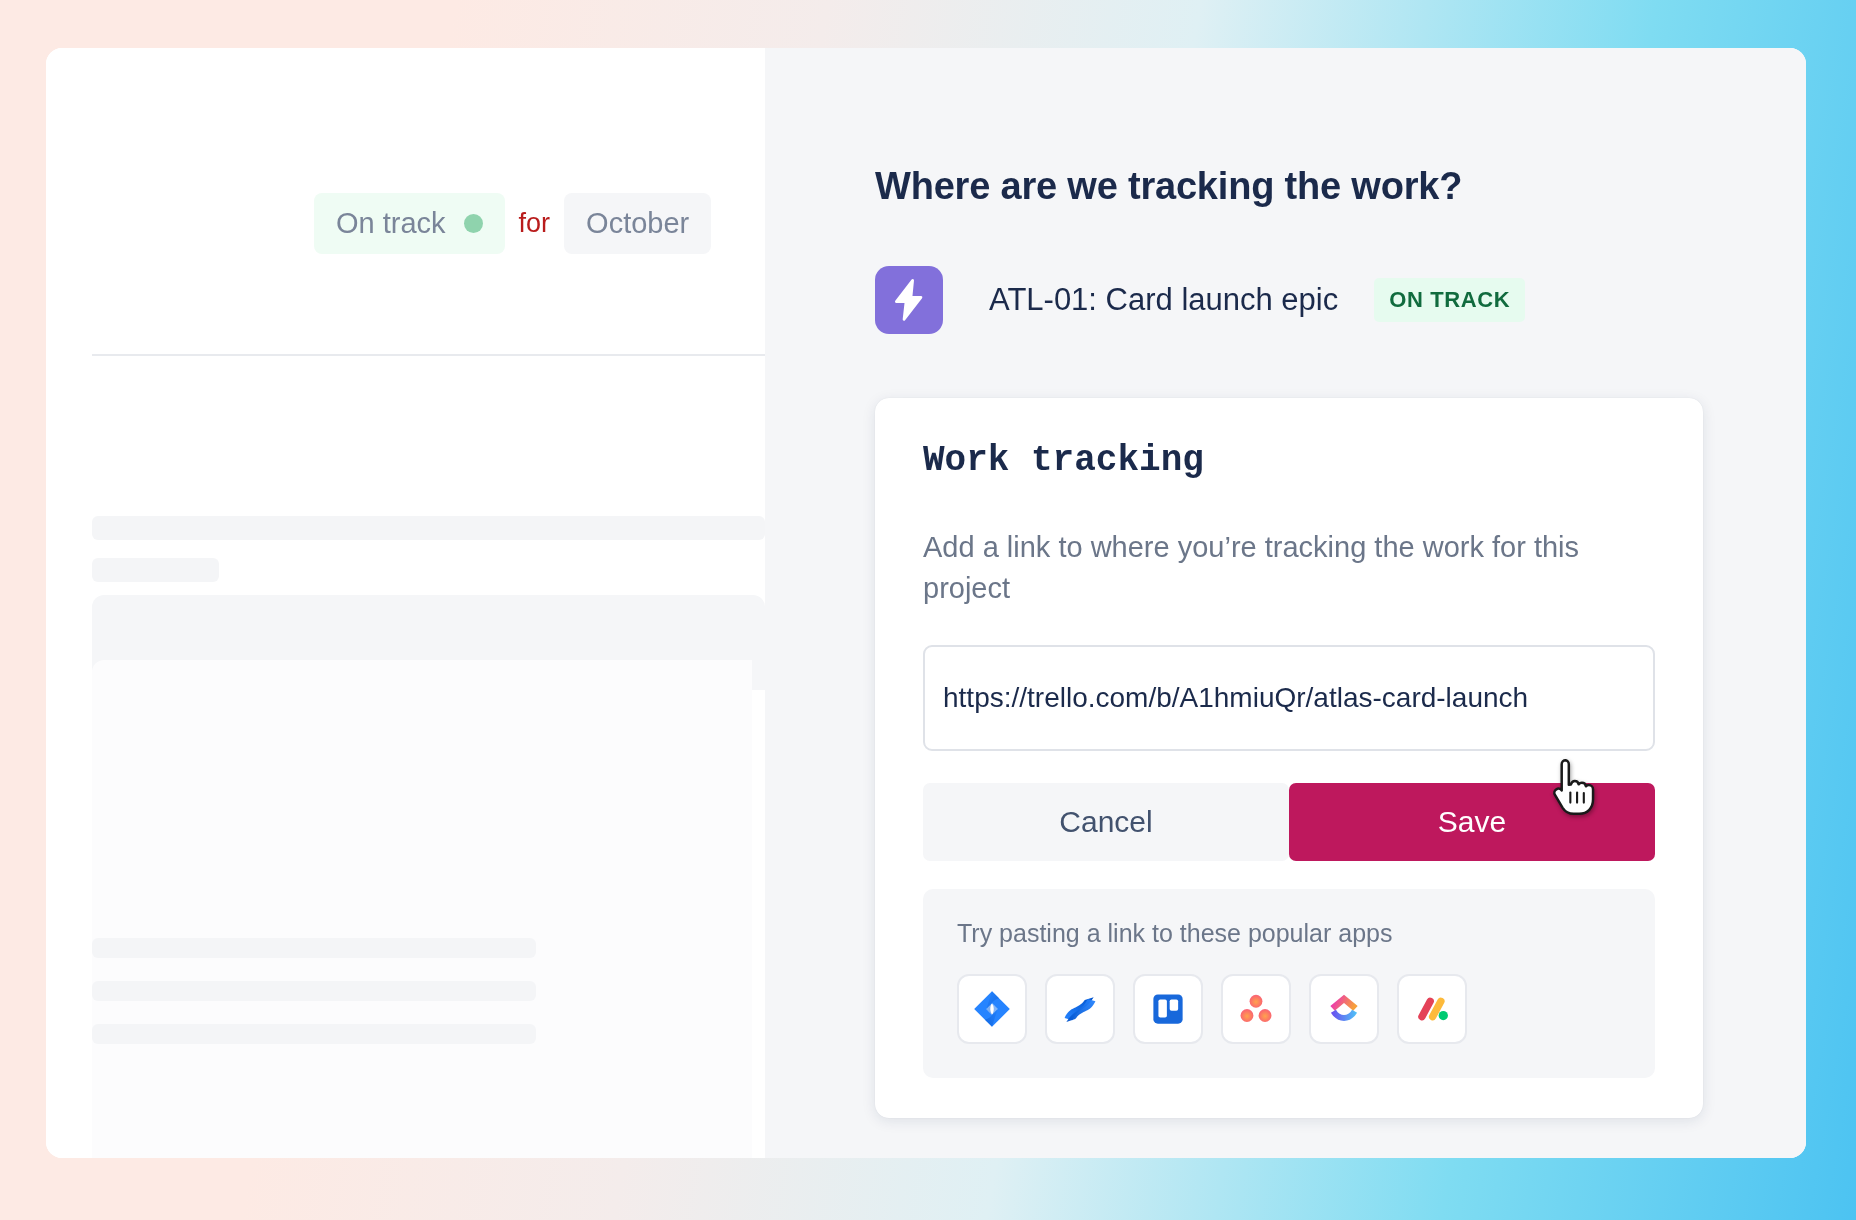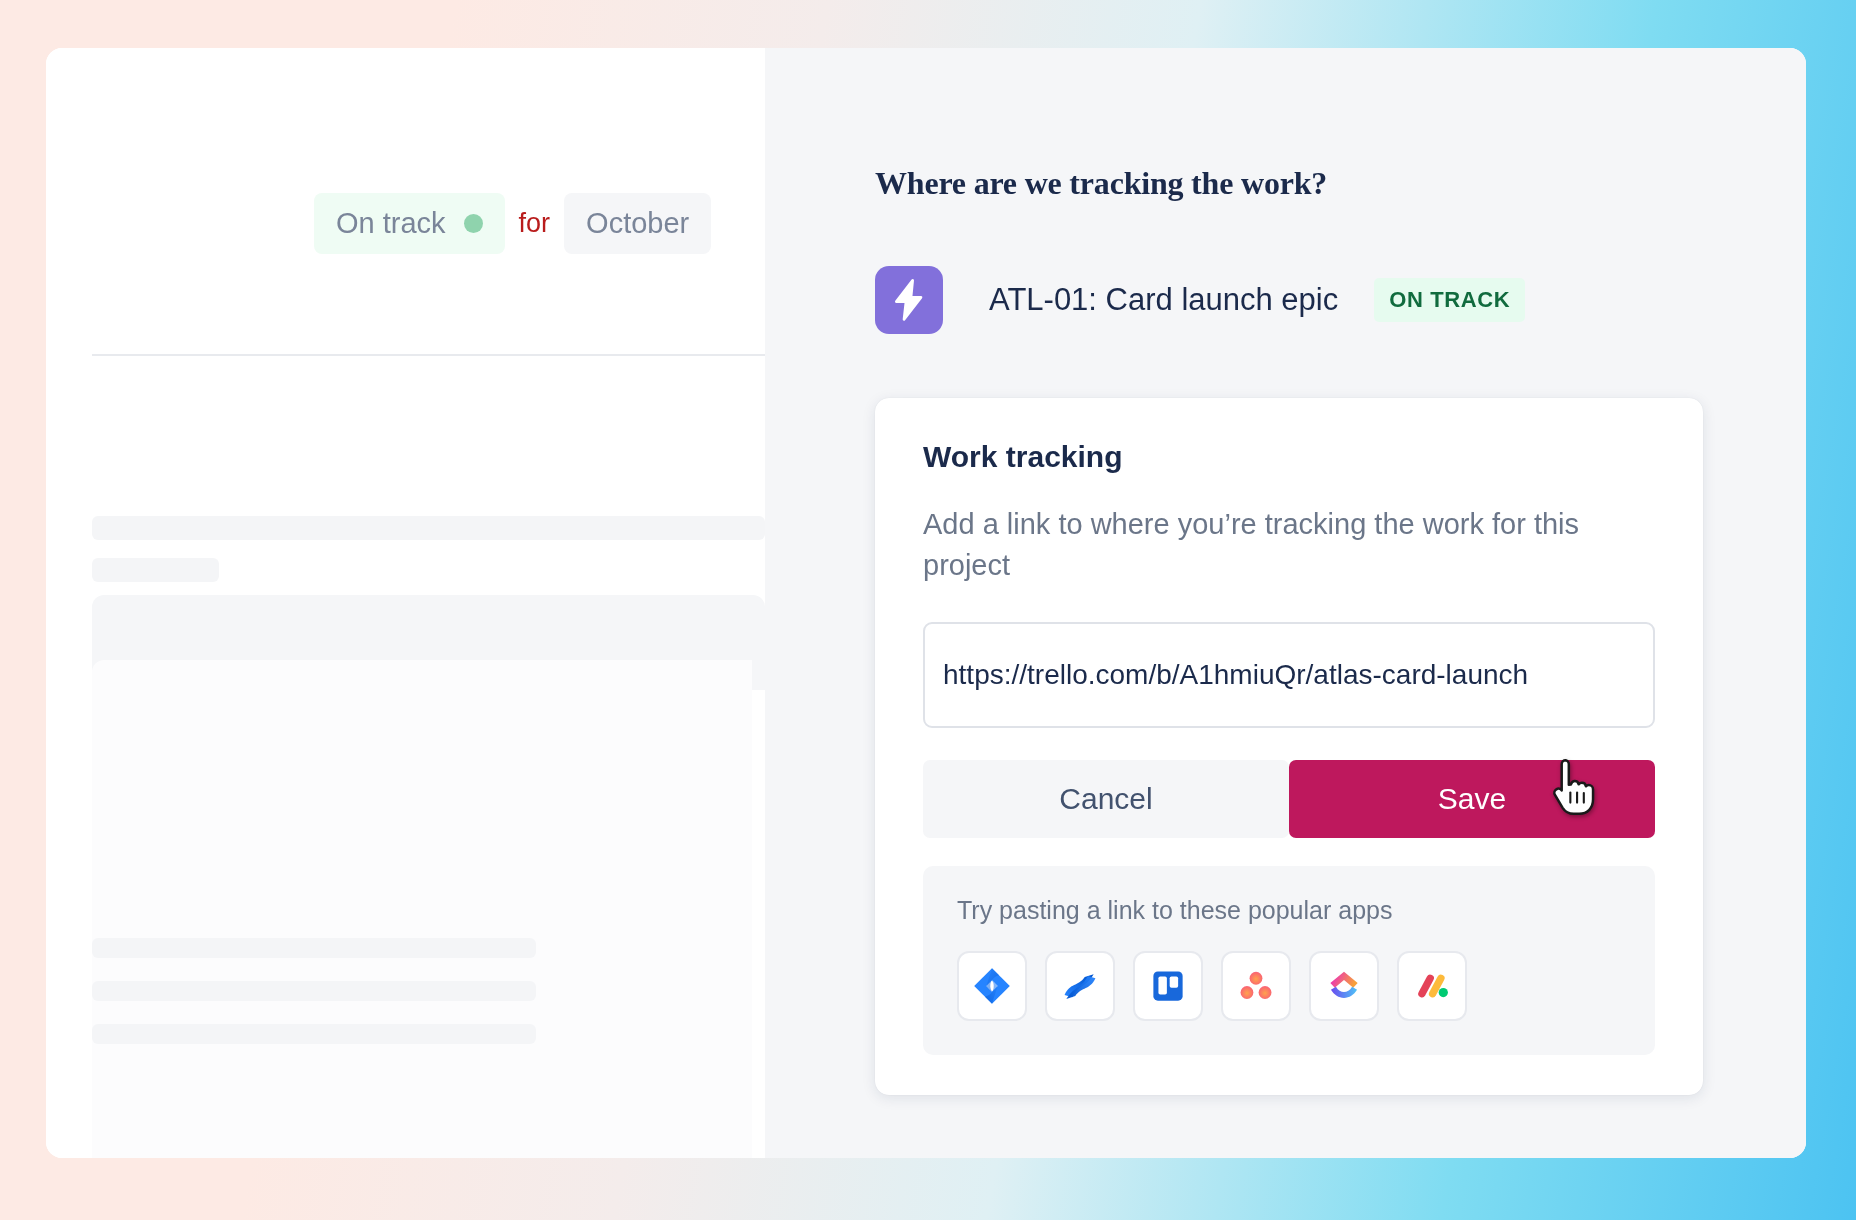--- a/index.html
+++ b/index.html
@@ -124,25 +124,24 @@
     height: 100%;
     background: #f5f6f8;
     position: relative;
     padding: 0;
   }
 
   #panel-heading {
     position: absolute;
     left: 110px;
     top: 117px;
-    font-size: 32px;
+    font-size: 38px;
     font-weight: bold;
     color: #1b2a4b;
     letter-spacing: -0.2px;
-    font-family: Liberation Serif, serif;
   }
 
   
   #epic-row {
     position: absolute;
     left: 110px;
     top: 218px;
     display: flex;
     align-items: center;
     gap: 4px;
@@ -183,24 +182,25 @@
     left: 110px;
     top: 350px;
     width: 828px;
     background: #ffffff;
     border-radius: 14px;
     box-shadow: 0 3px 14px rgba(23,43,77,0.10), 0 0 1px rgba(23,43,77,0.12);
     padding: 42px 48px 40px 48px;
   }
 
   #work-card-title {
-    font-size: 30px;
+    font-size: 36px;
     font-weight: bold;
     color: #1b2a4b;
-    margin-bottom: 30px;
+    margin-bottom: 46px;
+    font-family: Liberation Mono, monospace;
   }
 
   #work-card-desc {
     font-size: 29px;
     line-height: 1.42;
     color: #6b7689;
     margin-bottom: 36px;
     max-width: 700px;
   }
 

